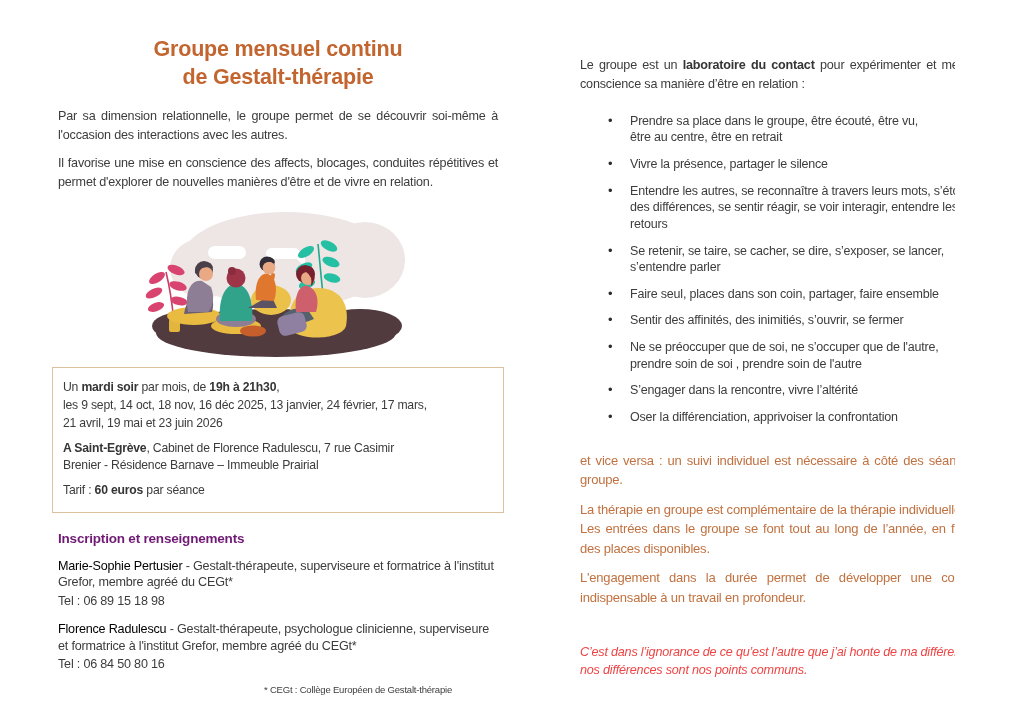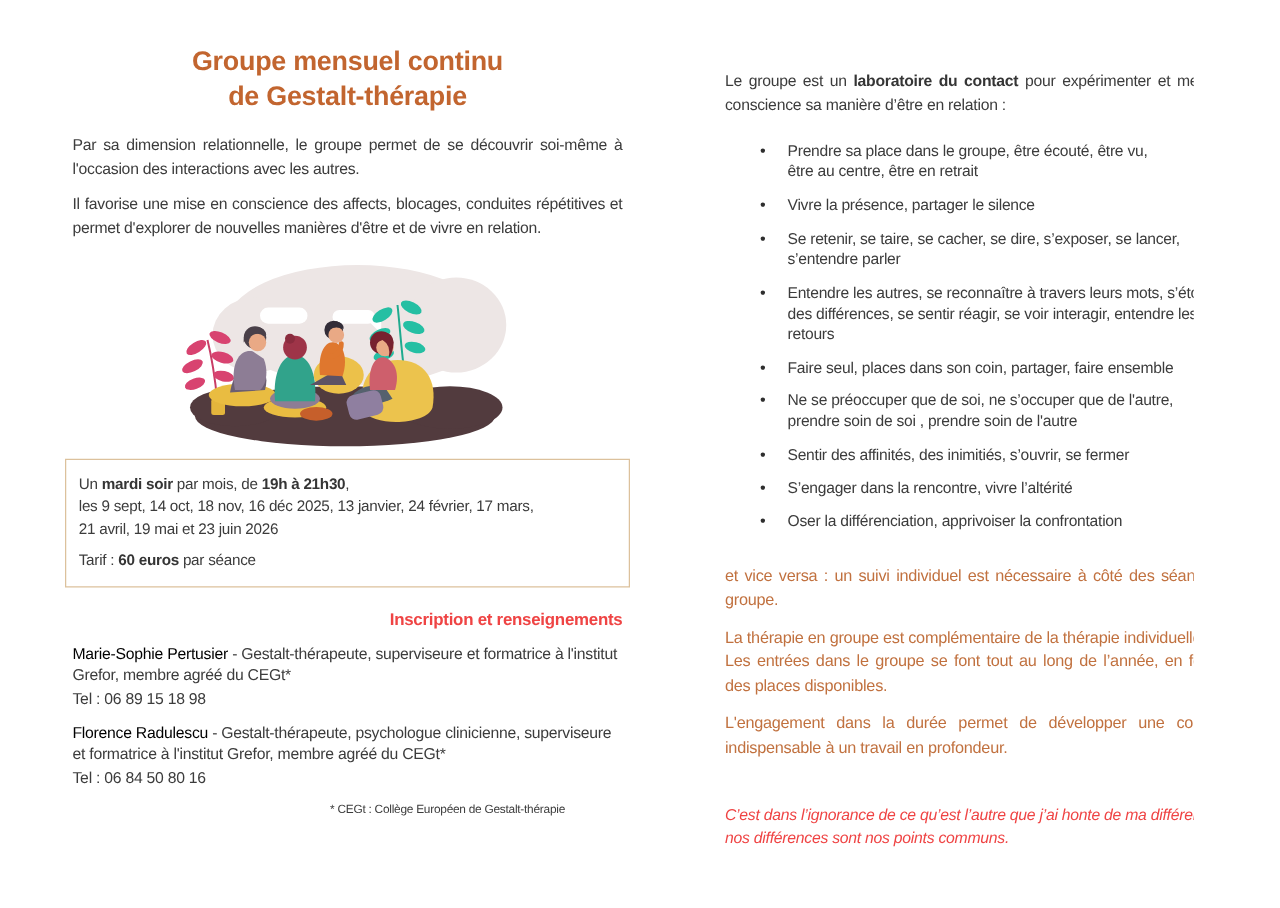--- a/index.html
+++ b/index.html
@@ -22,21 +22,21 @@
   .info-box {
     box-sizing:border-box; width:452px; margin-left:-6px; margin-top:2px;
     border:1px solid #dcc19c; padding:11px 10px 12px;
     text-align:left; font-size:12.2px; line-height:1.45;
   }
   .info-box p { margin:0; }
   .info-box p.gap { margin-top:7px; }
   .pre { white-space:pre-line; }
   b { font-weight:bold; color:#353535; }
 
-  h2.contact-heading { text-align:right; font-size:13.5px; color:#ef4444; margin:18px 0 12px; font-weight:bold; }
+  h2.contact-heading { text-align:left; font-size:13.5px; color:#701a75; margin:18px 0 12px; font-weight:bold; }
   p.contact { font-size:12.6px; line-height:1.33; margin:0 0 11px; }
   .person-name { color:#000000; }
   .tel-line { display:block; margin-top:2px; }
   p.footnote { font-size:9.5px; text-align:right; margin:0 46px 0 0; color:#3c3c3c; }
 
   ul.bullets { list-style:none; margin:19px 0 0; padding:0 0 0 26px; }
   ul.bullets li {
     position:relative; padding-left:24px; font-size:12.5px; line-height:1.33;
     margin-bottom:10px; white-space:pre-line;
   }
@@ -145,46 +145,48 @@
         <rect x="150" y="114" width="28" height="20" rx="6" fill="#8f7fa0" transform="rotate(-14 164 124)"></rect>
 
         <ellipse cx="125" cy="131" rx="13" ry="5.5" fill="#c65f2b"></ellipse>
       </svg>
     </div>
 
     <div class="info-box">
       <p><span>Un </span><b>mardi soir</b><span> par mois, de </span><b>19h à 21h30</b><span>,</span></p>
       <p class="pre">les 9 sept, 14 oct, 18 nov, 16 déc 2025, 13 janvier, 24 février, 17 mars,
 21 avril, 19 mai et 23 juin 2026</p>
+      <p class="gap"><b>A Saint-Egrève</b><span class="pre">, Cabinet de Florence Radulescu, 7 rue Casimir
+Brenier - Résidence Barnave – Immeuble Prairial</span></p>
       <p class="gap"><span>Tarif : </span><b>60 euros</b><span> par séance</span></p>
     </div>
 
     <h2 class="contact-heading">Inscription et renseignements</h2>
 
     <p class="contact"><span class="person-name">Marie-Sophie Pertusier</span><span> - Gestalt-thérapeute, superviseure et formatrice à l'institut Grefor, membre agréé du CEGt*</span><span class="tel-line">Tel : 06 89 15 18 98</span></p>
 
     <p class="contact"><span class="person-name">Florence Radulescu</span><span> - Gestalt-thérapeute, psychologue clinicienne, superviseure et formatrice à l'institut Grefor, membre agréé du CEGt*</span><span class="tel-line">Tel : 06 84 50 80 16</span></p>
 
     <p class="footnote">* CEGt : Collège Européen de Gestalt-thérapie</p>
   </div>
 
   <div class="right-col">
     <p class="body"><span>Le groupe est un </span><b>laboratoire du contact</b><span> pour expérimenter et mettre en conscience sa manière d’être en relation :</span></p>
 
     <ul class="bullets">
       <li>Prendre sa place dans le groupe, être écouté, être vu,
 être au centre, être en retrait</li>
       <li>Vivre la présence, partager le silence</li>
+      <li>Entendre les autres, se reconnaître à travers leurs mots, s’étonner des différences, se sentir réagir, se voir interagir, entendre les retours</li>
       <li>Se retenir, se taire, se cacher, se dire, s’exposer, se lancer,
 s’entendre parler</li>
-      <li>Entendre les autres, se reconnaître à travers leurs mots, s’étonner des différences, se sentir réagir, se voir interagir, entendre les retours</li>
       <li>Faire seul, places dans son coin, partager, faire ensemble</li>
+      <li>Sentir des affinités, des inimitiés, s’ouvrir, se fermer</li>
       <li>Ne se préoccuper que de soi, ne s’occuper que de l'autre,
 prendre soin de soi , prendre soin de l'autre</li>
-      <li>Sentir des affinités, des inimitiés, s’ouvrir, se fermer</li>
       <li>S’engager dans la rencontre, vivre l’altérité</li>
       <li>Oser la différenciation, apprivoiser la confrontation</li>
     </ul>
 
     <div class="orange-section">
       <p class="orange">et vice versa : un suivi individuel est nécessaire à côté des séances de groupe.</p>
       <p class="orange nogap">La thérapie en groupe est complémentaire de la thérapie individuelle,</p>
       <p class="orange">Les entrées dans le groupe se font tout au long de l’année, en fonction des places disponibles.</p>
       <p class="orange">L'engagement dans la durée permet de développer une confiance indispensable à un travail en profondeur.</p>
     </div>

